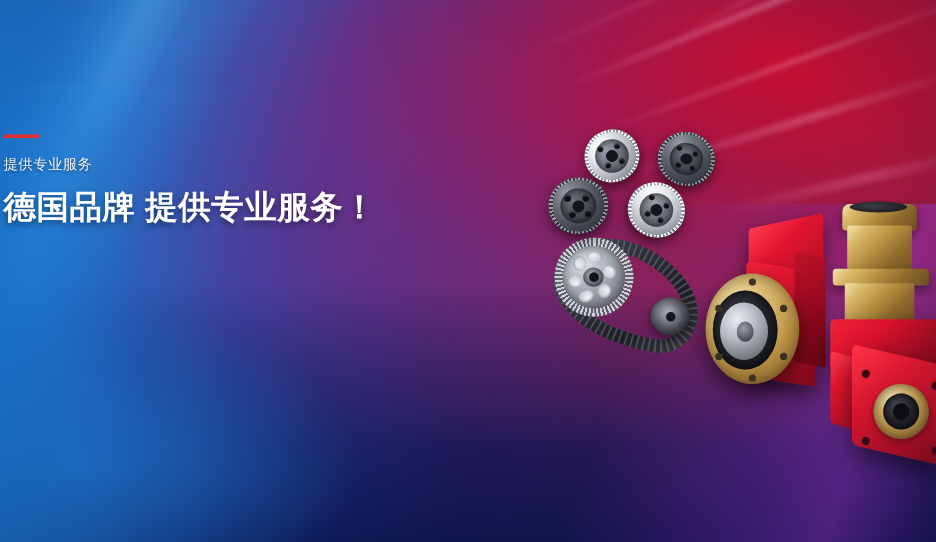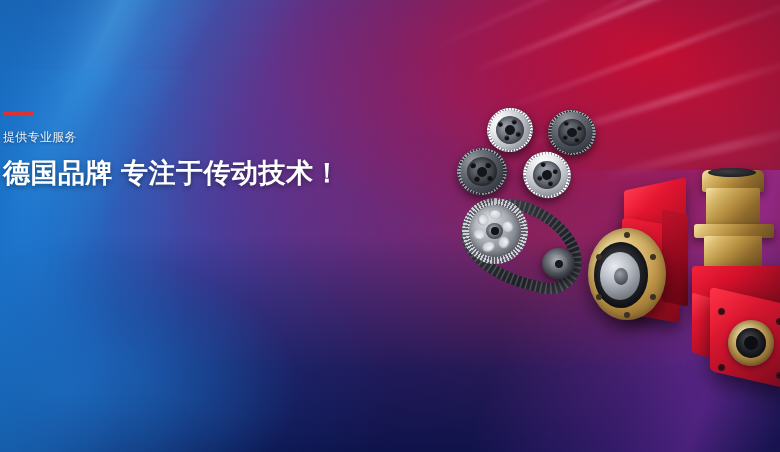--- a/index.html
+++ b/index.html
@@ -485,16 +485,16 @@
            background:radial-gradient(circle,#2a0a10 0%,#55111d 100%);"></div>
     </div>
 
   </div>
 
   <div class="bg bg-vig"></div>
 
   <div id="copy">
     <div id="accent-rule"></div>
     <div id="kicker">提供专业服务</div>
-    <div id="headline">德国品牌 专注于传动技术！</div>
+    <div id="headline">德国品牌 提供专业服务！</div>
   </div>
 
 </div>
 
 </body></html>

